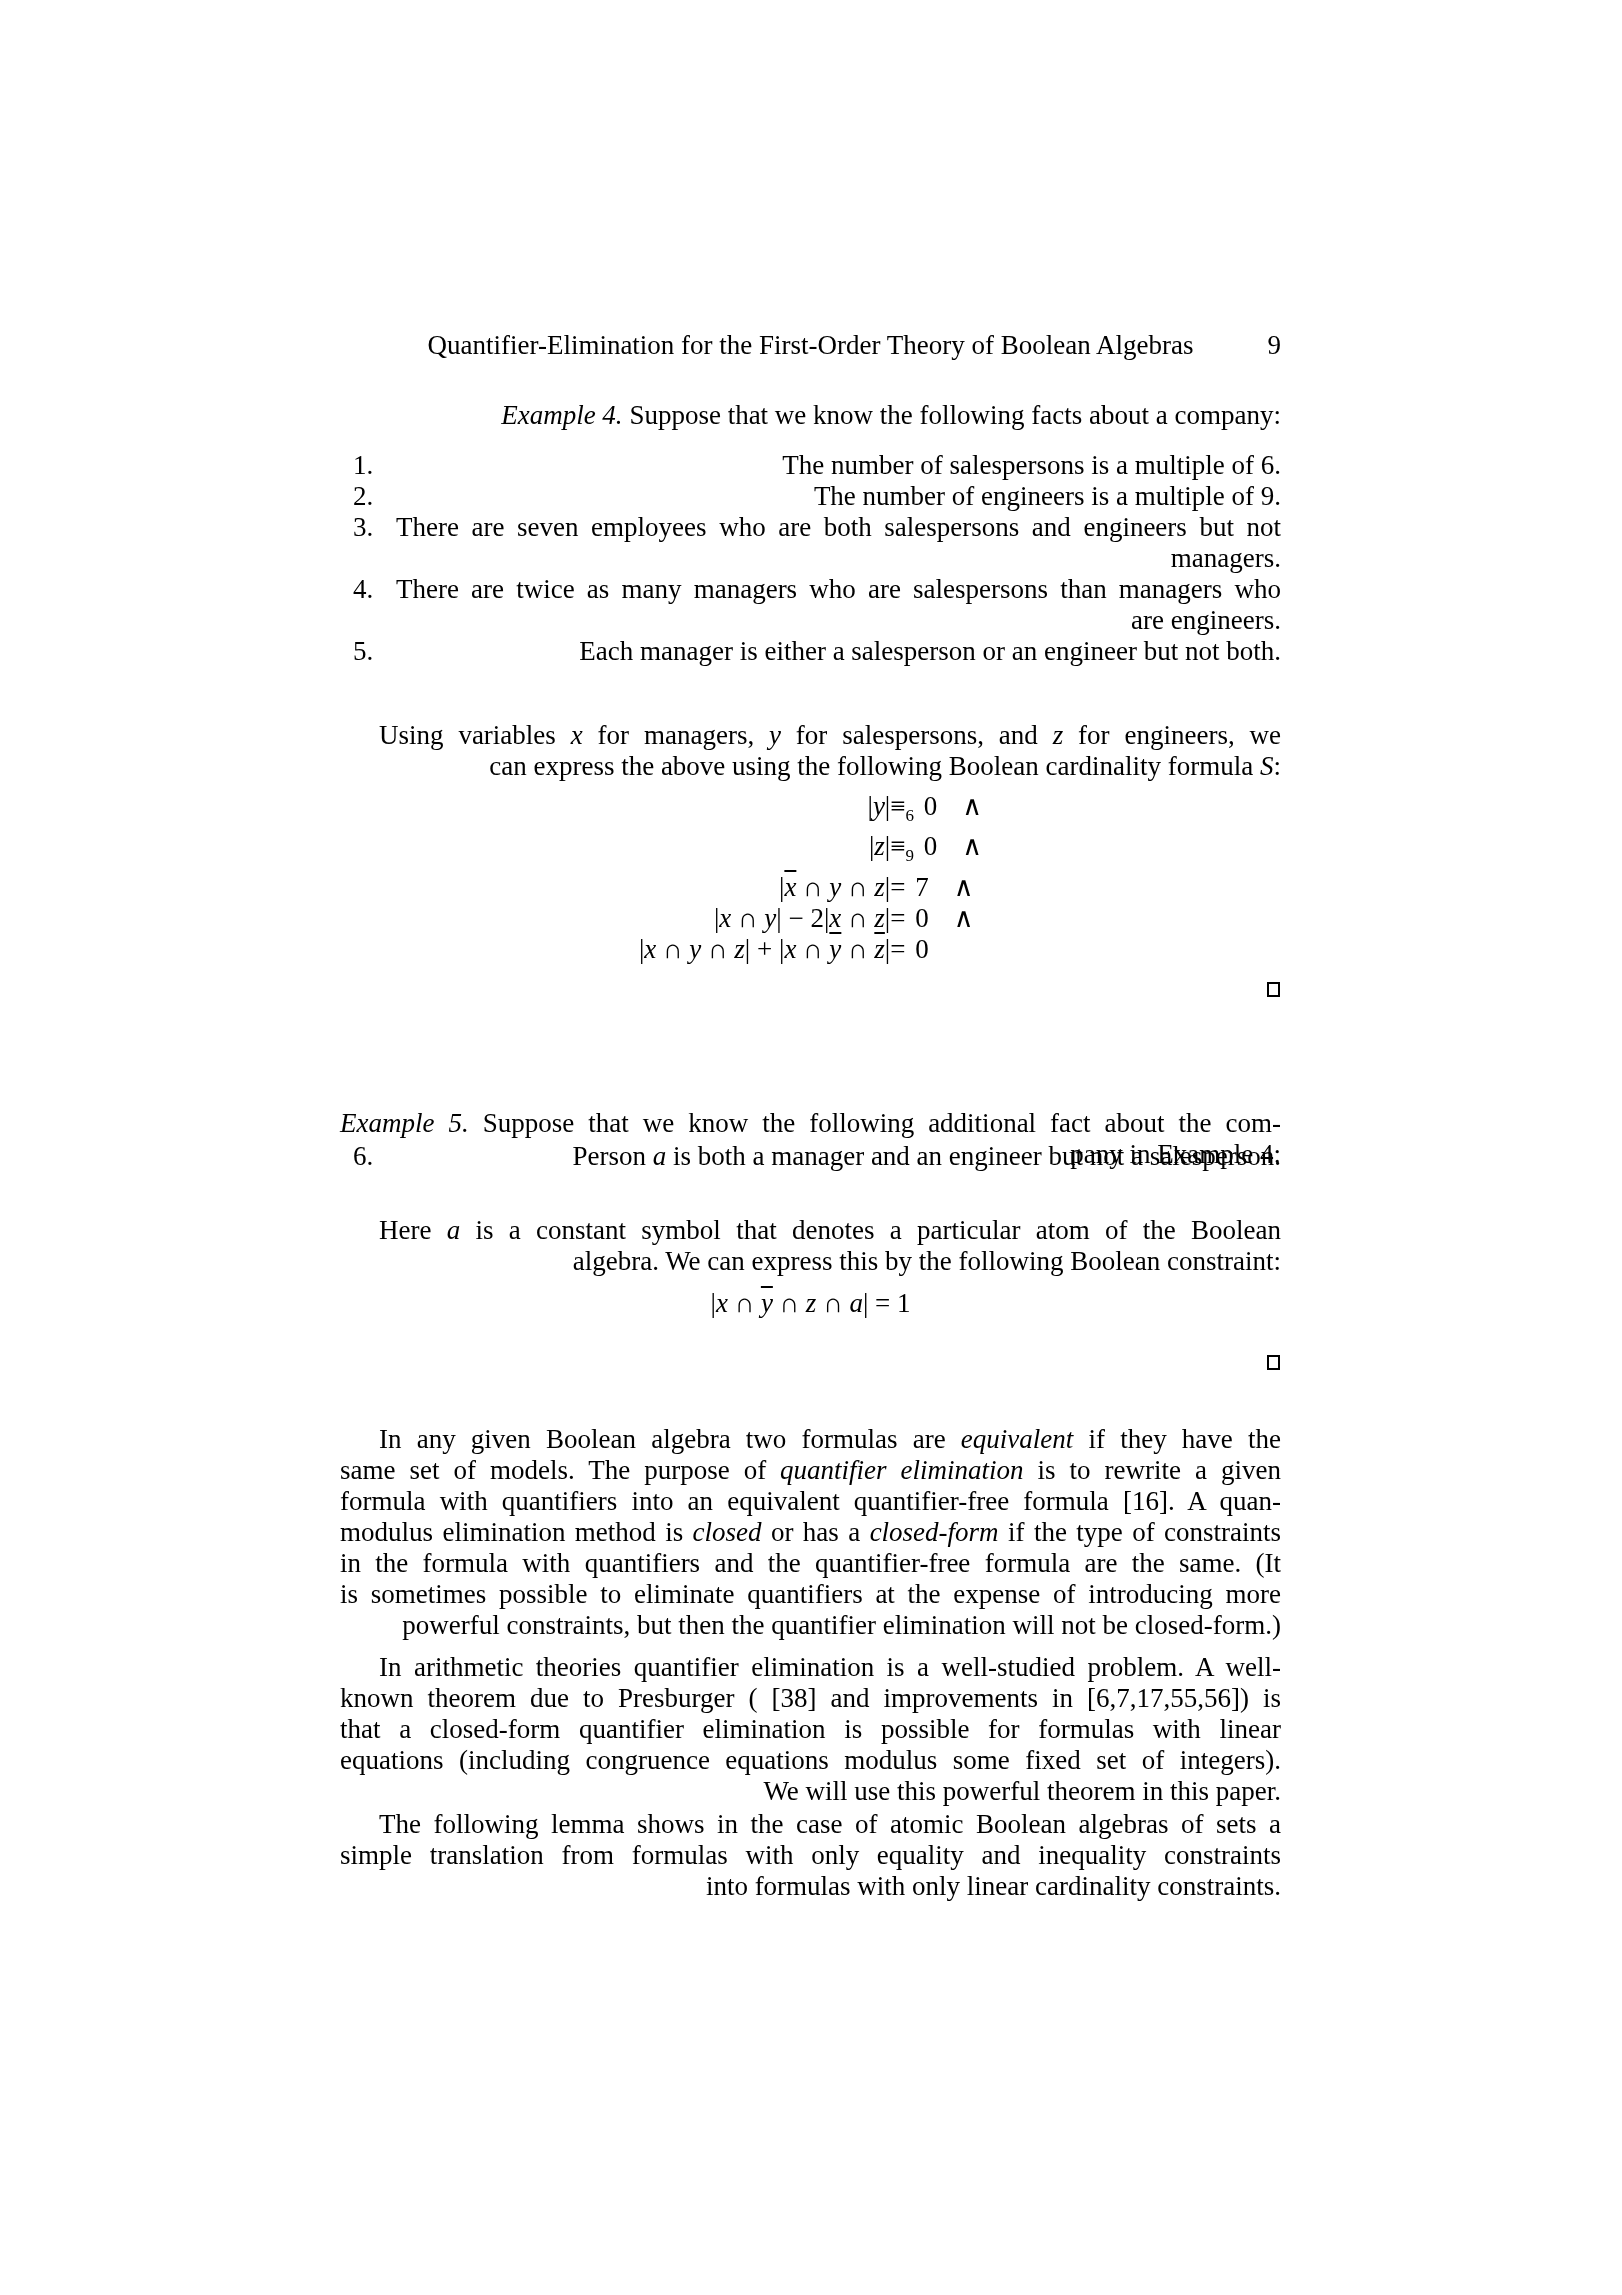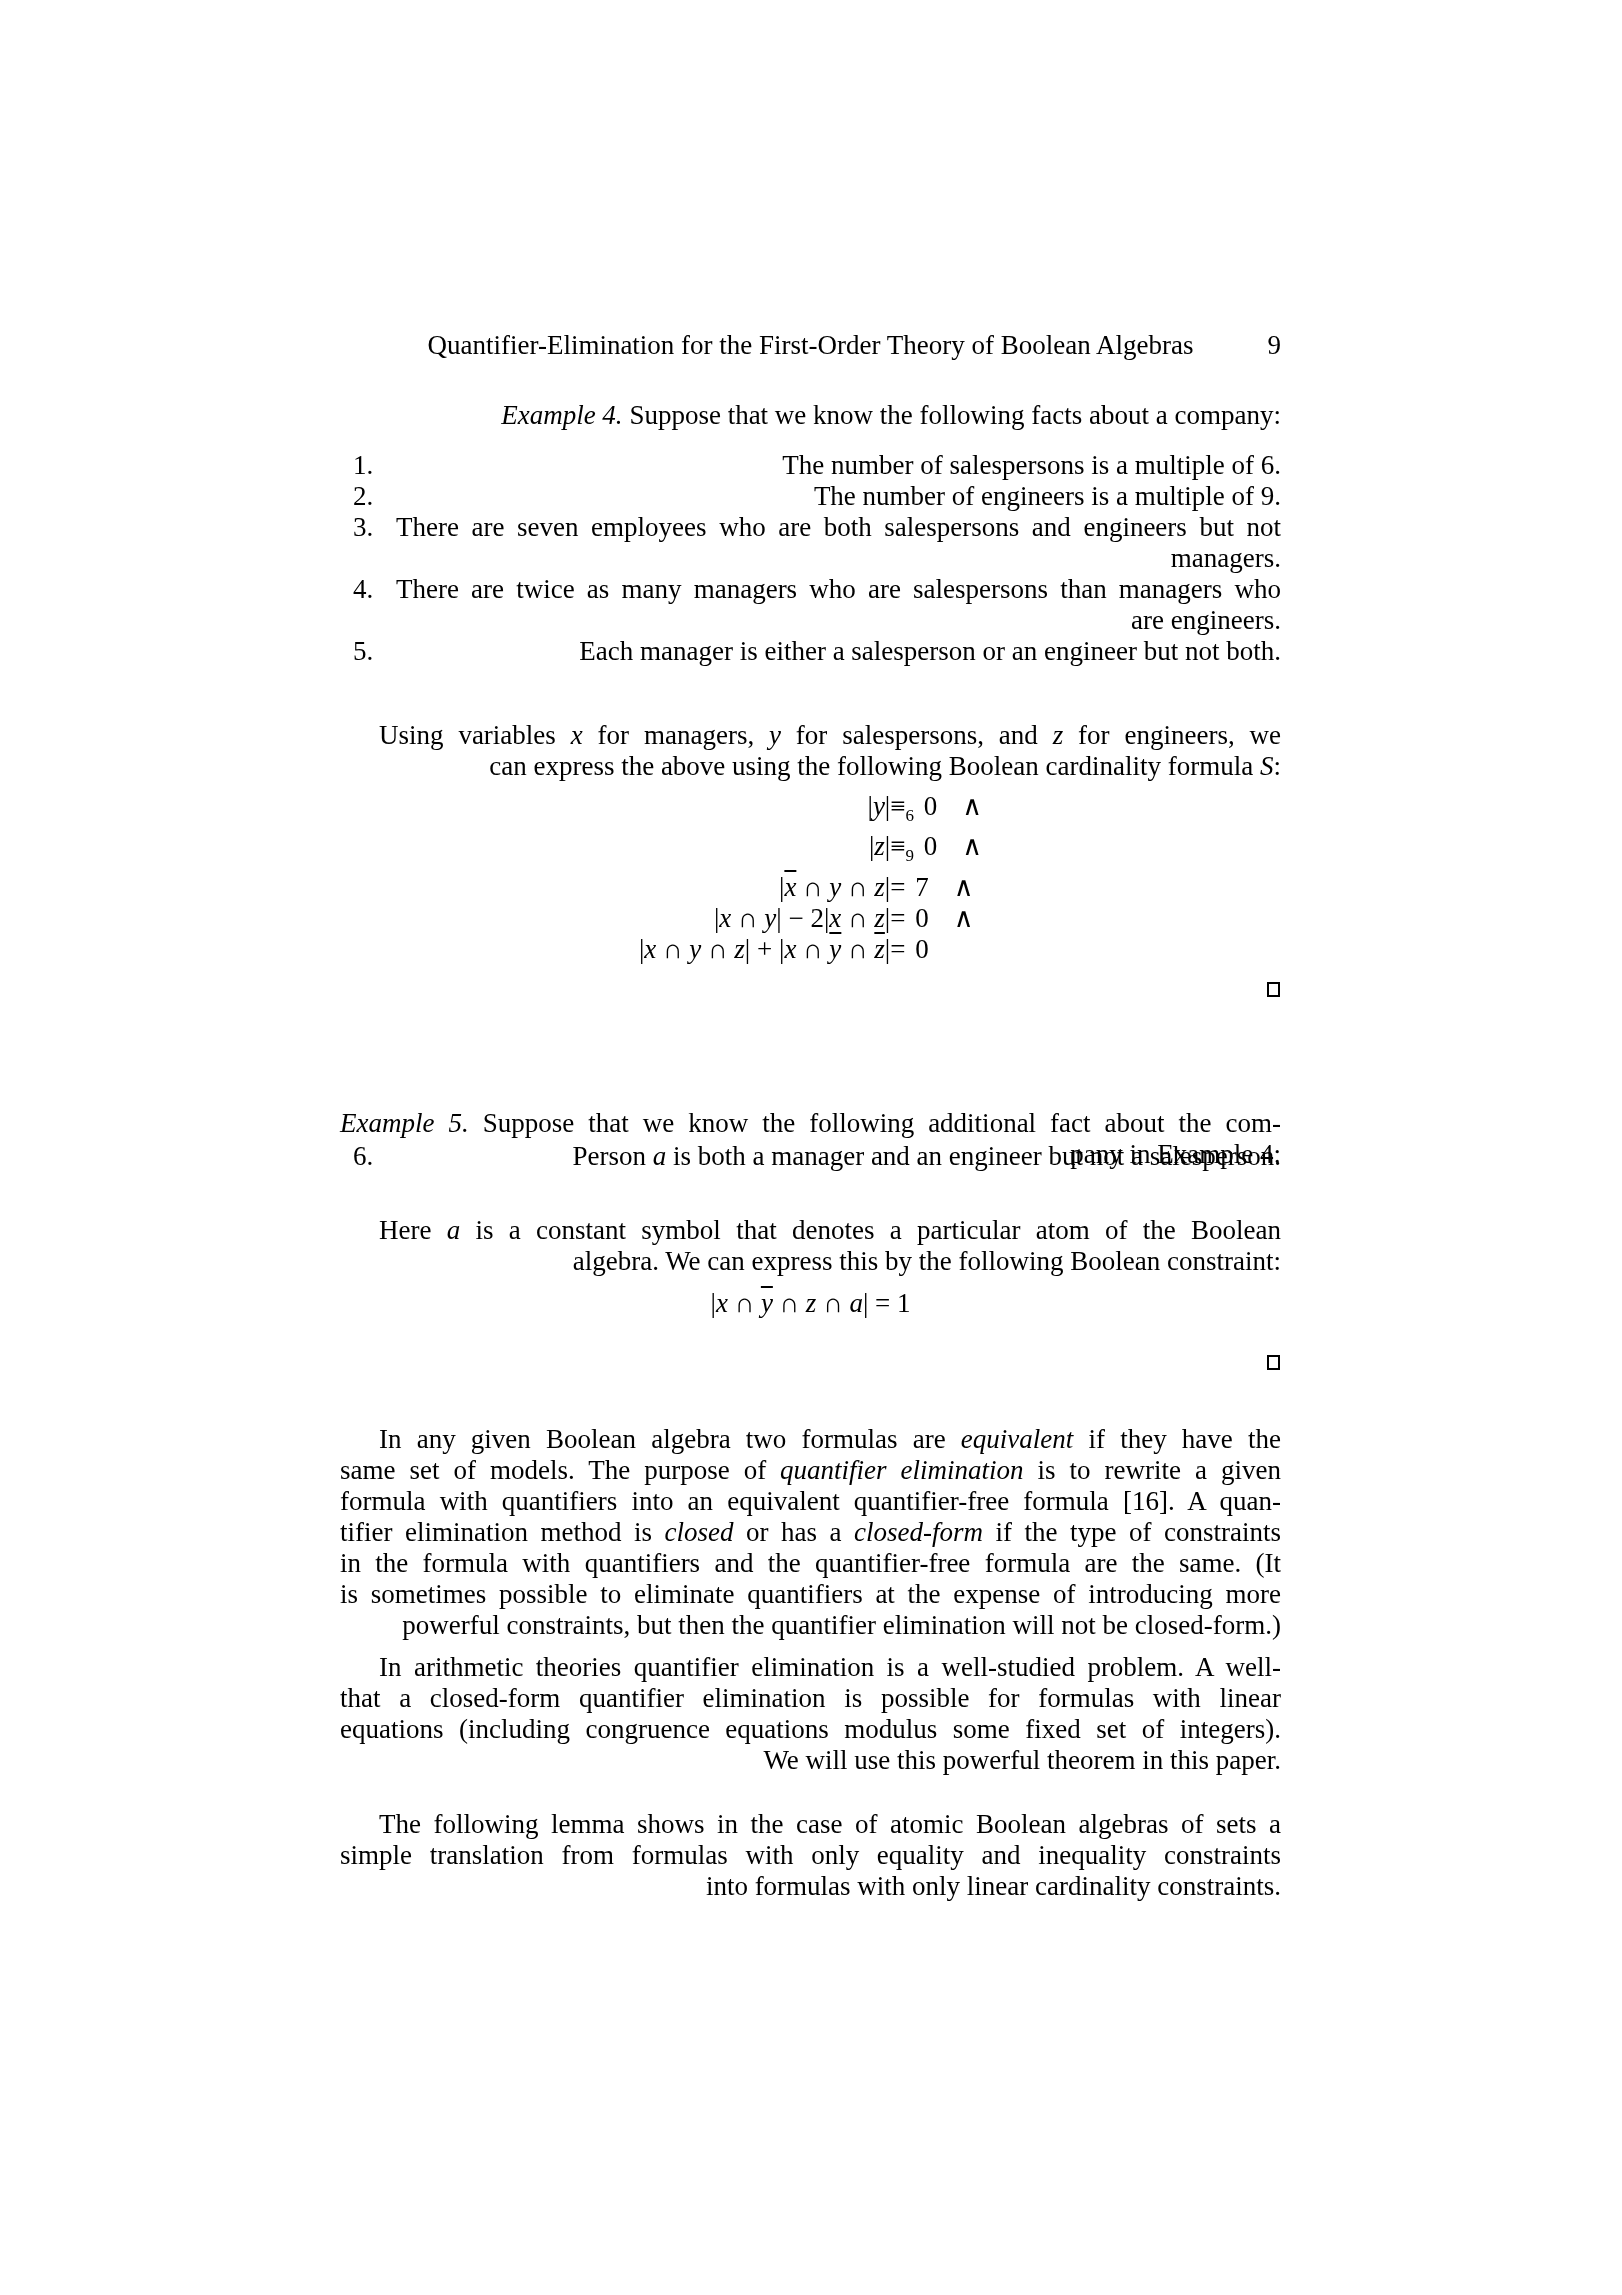--- a/index.html
+++ b/index.html
@@ -154,29 +154,30 @@
 
     <div class="block" id="p-equiv">
       <div class="jl ind">
         <span>In any given Boolean algebra two formulas are </span><span class="i">equivalent</span><span> if they have the</span>
       </div>
       <div class="jl">
         <span>same set of models. The purpose of </span><span class="i">quantifier elimination</span><span> is to rewrite a given</span>
       </div>
       <div class="jl">formula with quantifiers into an equivalent quantifier-free formula [16]. A quan-</div>
       <div class="jl">
-        <span>tifier elimination method is </span><span class="i">closed</span><span> or has a </span><span class="i">closed-form</span><span> if the type of constraints</span>
+        <span>modulus elimination method is </span><span class="i">closed</span><span> or has a </span><span class="i">closed-form</span><span> if the type of constraints</span>
       </div>
       <div class="jl">in the formula with quantifiers and the quantifier-free formula are the same. (It</div>
       <div class="jl">is sometimes possible to eliminate quantifiers at the expense of introducing more</div>
       <div class="nl">powerful constraints, but then the quantifier elimination will not be closed-form.)</div>
     </div>
 
     <div class="block" id="p-arith">
       <div class="jl ind">In arithmetic theories quantifier elimination is a well-studied problem. A well-</div>
+      <div class="jl">known theorem due to Presburger ( [38] and improvements in [6,7,17,55,56]) is</div>
       <div class="jl">that a closed-form quantifier elimination is possible for formulas with linear</div>
       <div class="jl">equations (including congruence equations modulus some fixed set of integers).</div>
       <div class="nl">We will use this powerful theorem in this paper.</div>
     </div>
 
     <div class="block" id="p-lemma">
       <div class="jl ind">The following lemma shows in the case of atomic Boolean algebras of sets a</div>
       <div class="jl">simple translation from formulas with only equality and inequality constraints</div>
       <div class="nl">into formulas with only linear cardinality constraints.</div>
     </div>

